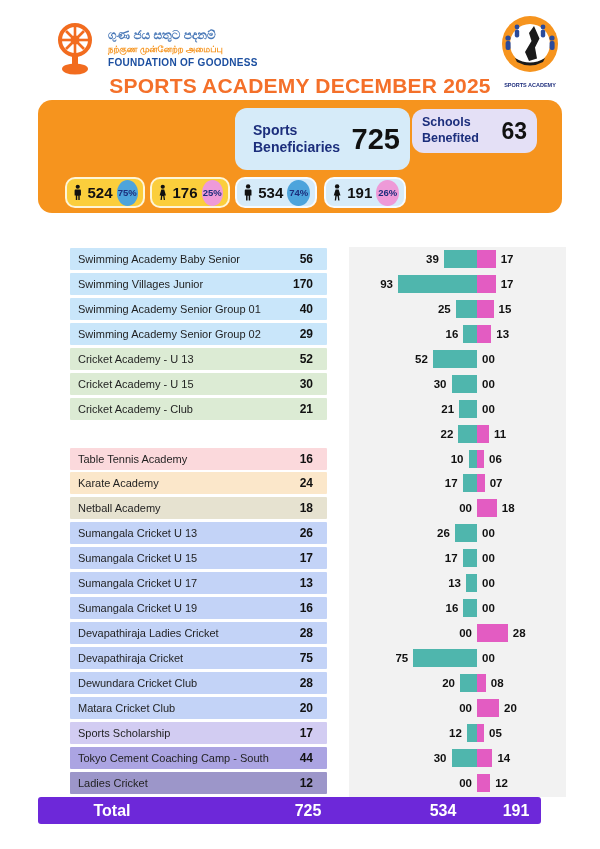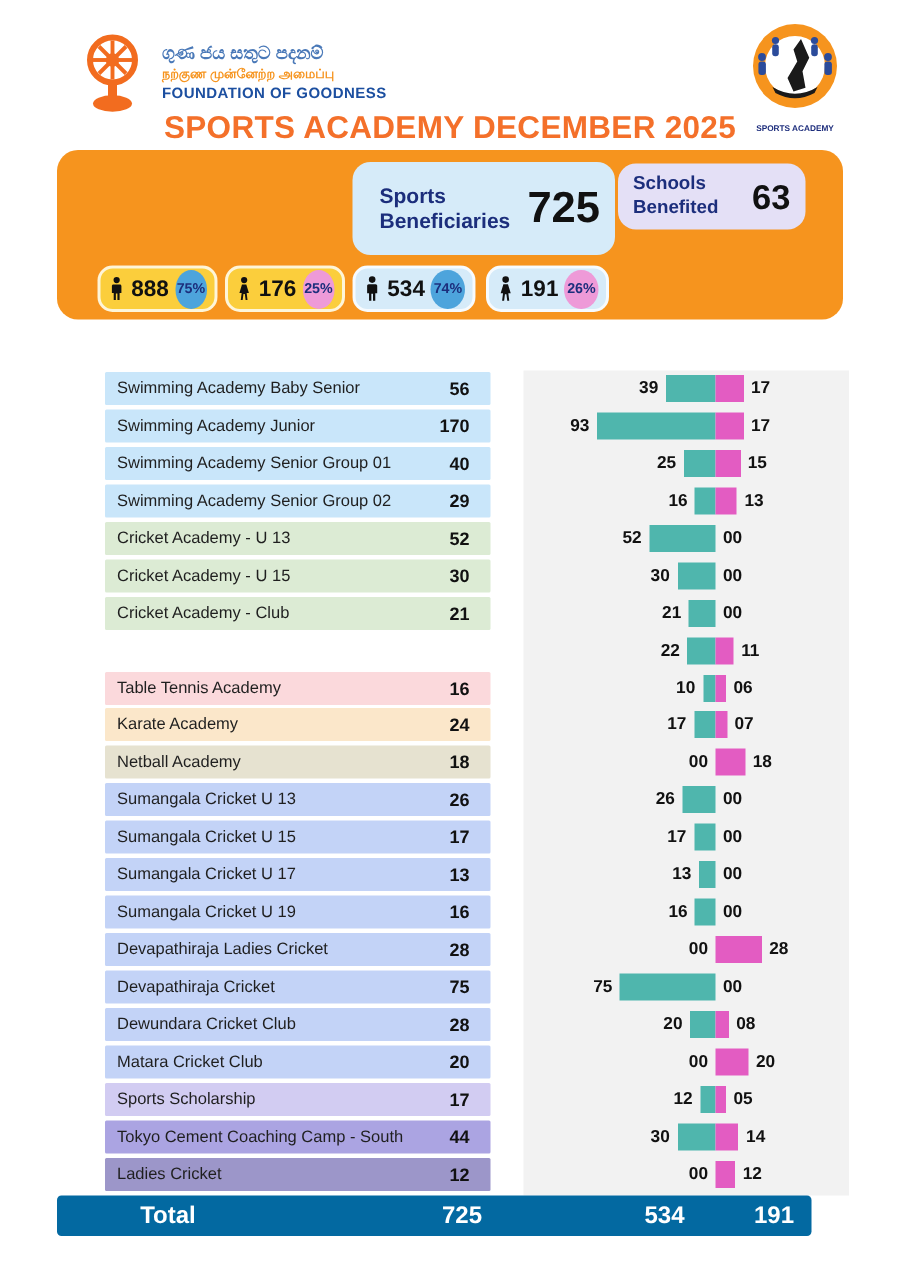--- a/index.html
+++ b/index.html
@@ -62,21 +62,21 @@
     display:flex; align-items:center; }
   .sport-name { font-size:11px; color:#1f1f1f; padding-left:8px; }
   .sport-total { margin-left:auto; padding-right:14px; font-size:12px; font-weight:bold; color:#111; }
   .chart-cell { position:absolute; left:279px; top:0; width:216px; height:22px; }
   .m-bar { position:absolute; right:88px; top:2px; height:18px; background:#4fb6ad; }
   .f-bar { position:absolute; left:128px; top:2px; height:18px; background:#e35cc2; }
   .m-label, .f-label { position:absolute; top:0; line-height:22px; font-size:11.5px; font-weight:600; color:#111; }
 
   
   .total-band { position:absolute; left:38px; top:797px; width:503px; height:27px;
-    background:#0369a1; border-radius:3px; color:#fff; font-weight:bold; }
+    background:#6d28d9; border-radius:3px; color:#fff; font-weight:bold; }
   .total-band span { position:absolute; top:0; line-height:27px; transform:translateX(-50%); font-size:16px; }
   .tb-label { left:74px; }
   .tb-ben { left:270px; }
   .tb-male { left:405px; }
   .tb-female { left:478px; }
 </style>
 </head>
 <body>
 
 <div class="page">
@@ -128,21 +128,21 @@
   <div class="page-title">SPORTS ACADEMY DECEMBER 2025</div>
 
   <div class="stats-panel">
 
 
     <div class="chip chip-yellow" style="left:27px; width:80px;">
       <svg viewBox="0 0 20 28" width="14" height="21">
         <circle cx="10" cy="4" r="3.6" fill="#111"></circle>
         <path d="M6.2 9h7.6c1 0 1.7.8 1.7 1.8V19h-2.1v8h-2.5v-7.5h-1.8V27H6.6v-8H4.5v-8.2C4.5 9.8 5.2 9 6.2 9z" fill="#111"></path>
       </svg>
-      <span class="chip-count">888</span>
+      <span class="chip-count">524</span>
       <span class="pct-circle pct-male">75%</span>
     </div>
     <div class="chip chip-yellow" style="left:112px; width:80px;">
       <svg viewBox="0 0 20 28" width="14" height="21">
         <circle cx="10" cy="4" r="3.6" fill="#111"></circle>
         <path d="M7.5 9h5l3 10h-2.6l1 8h-2.2l-.9-7h-1.6l-.9 7H6.1l1-8H4.5z" fill="#111"></path>
       </svg>
       <span class="chip-count">176</span>
       <span class="pct-circle pct-female">25%</span>
     </div>
@@ -186,21 +186,21 @@
     <div class="chart-cell">
       <span class="m-label" style="right: 126.15px;">39</span>
       <div class="m-bar" style="width: 33.15px; background: rgb(79, 182, 173);"></div>
       <div class="f-bar" style="width: 18.7px; background: rgb(227, 92, 194);"></div>
       <span class="f-label" style="left: 151.7px;">17</span>
     </div>
   </div>
 
   <div class="row">
     <div class="name-band" style="background: rgb(201, 230, 250);">
-      <span class="sport-name">Swimming Academy Junior</span>
+      <span class="sport-name">Swimming Villages Junior</span>
       <span class="sport-total">170</span>
     </div>
     <div class="chart-cell">
       <span class="m-label" style="right: 172.05px;">93</span>
       <div class="m-bar" style="width: 79.05px; background: rgb(79, 182, 173);"></div>
       <div class="f-bar" style="width: 18.7px; background: rgb(227, 92, 194);"></div>
       <span class="f-label" style="left: 151.7px;">17</span>
     </div>
   </div>
 

